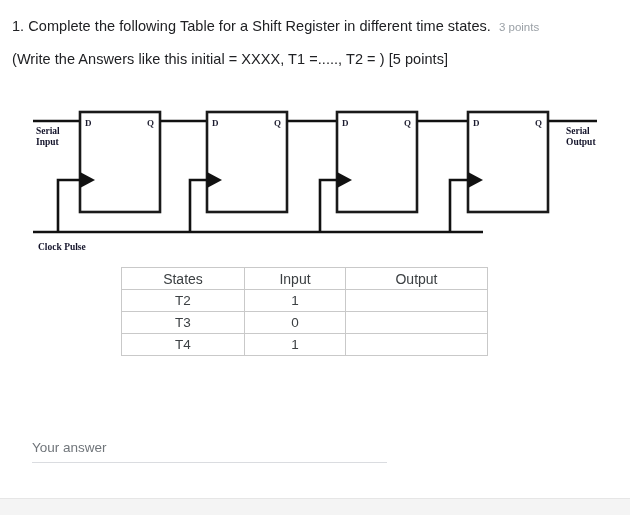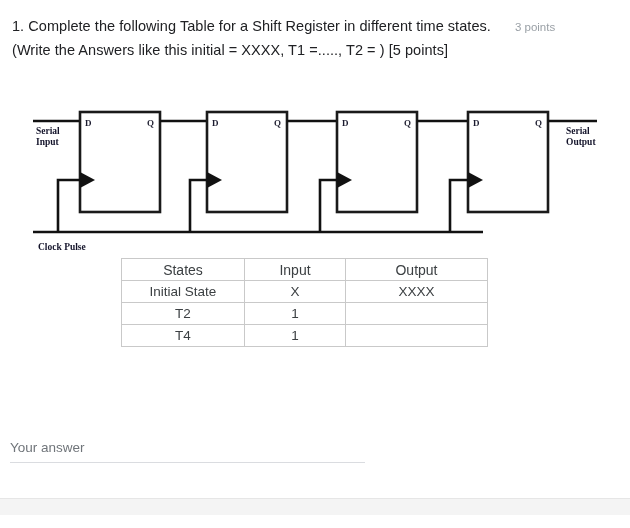--- a/index.html
+++ b/index.html
@@ -19,40 +19,40 @@
   
   #question-block {
     position: absolute;
     left: 12px;
     top: 16px;
     width: 606px;
   }
   .q-line1 {
     display: flex;
     align-items: baseline;
-    gap: 24px;
+    gap: 8px;
   }
   .q-text {
     font-size: 14.5px;
     line-height: 21px;
     color: #202124;
     letter-spacing: 0.05px;
     white-space: nowrap;
   }
   .q-points {
     font-size: 11.5px;
     color: #9aa0a6;
     white-space: nowrap;
   }
   .q-line2 {
     font-size: 14.5px;
     line-height: 21px;
     color: #202124;
     letter-spacing: 0.05px;
-    margin-top: 3px;
+    margin-top: 12px;
     white-space: nowrap;
   }
 
   
   #circuit {
     position: absolute;
     left: 0px;
     top: 96px;
     width: 630px;
     height: 165px;
@@ -70,21 +70,21 @@
     font-family: "Liberation Serif", serif;
     font-weight: bold;
     font-size: 9.5px;
     fill: #14142b;
   }
 
   
   #state-table {
     position: absolute;
     left: 121px;
-    top: 258px;
+    top: 267px;
     width: 366px;
     border-collapse: collapse;
     table-layout: fixed;
   }
   #state-table td, #state-table th {
     border: 1px solid #c9c9c9;
     height: 21px;
     text-align: center;
     vertical-align: middle;
     font-size: 13.5px;
@@ -99,21 +99,21 @@
   }
   #state-table col.c-states { width: 123px; }
   #state-table col.c-input  { width: 101px; }
   #state-table col.c-output { width: 142px; }
   tr.rule-heavy td { border-top: 2px solid #8d8d8d; }
   tr.last-row td { border-bottom: 2px solid #8d8d8d; }
 
   
   #answer-area {
     position: absolute;
-    left: 10px;
+    left: 32px;
     top: 440px;
     width: 355px;
   }
   #answer-placeholder {
     font-size: 13.5px;
     color: #70757a;
     padding-bottom: 7px;
   }
   #answer-underline {
     height: 1px;
@@ -215,27 +215,27 @@
   </colgroup>
   <thead>
     <tr>
       <th>States</th>
       <th>Input</th>
       <th>Output</th>
     </tr>
   </thead>
   <tbody>
     <tr>
-      <td>Initial State</td>
-      <td>X</td>
-      <td>XXXX</td>
-    </tr>
-    <tr>
       <td>T2</td>
       <td>1</td>
+      <td></td>
+    </tr>
+    <tr class="rule-heavy">
+      <td>T3</td>
+      <td>0</td>
       <td></td>
     </tr>
     <tr class="last-row">
       <td>T4</td>
       <td>1</td>
       <td></td>
     </tr>
   </tbody>
 </table>
 

